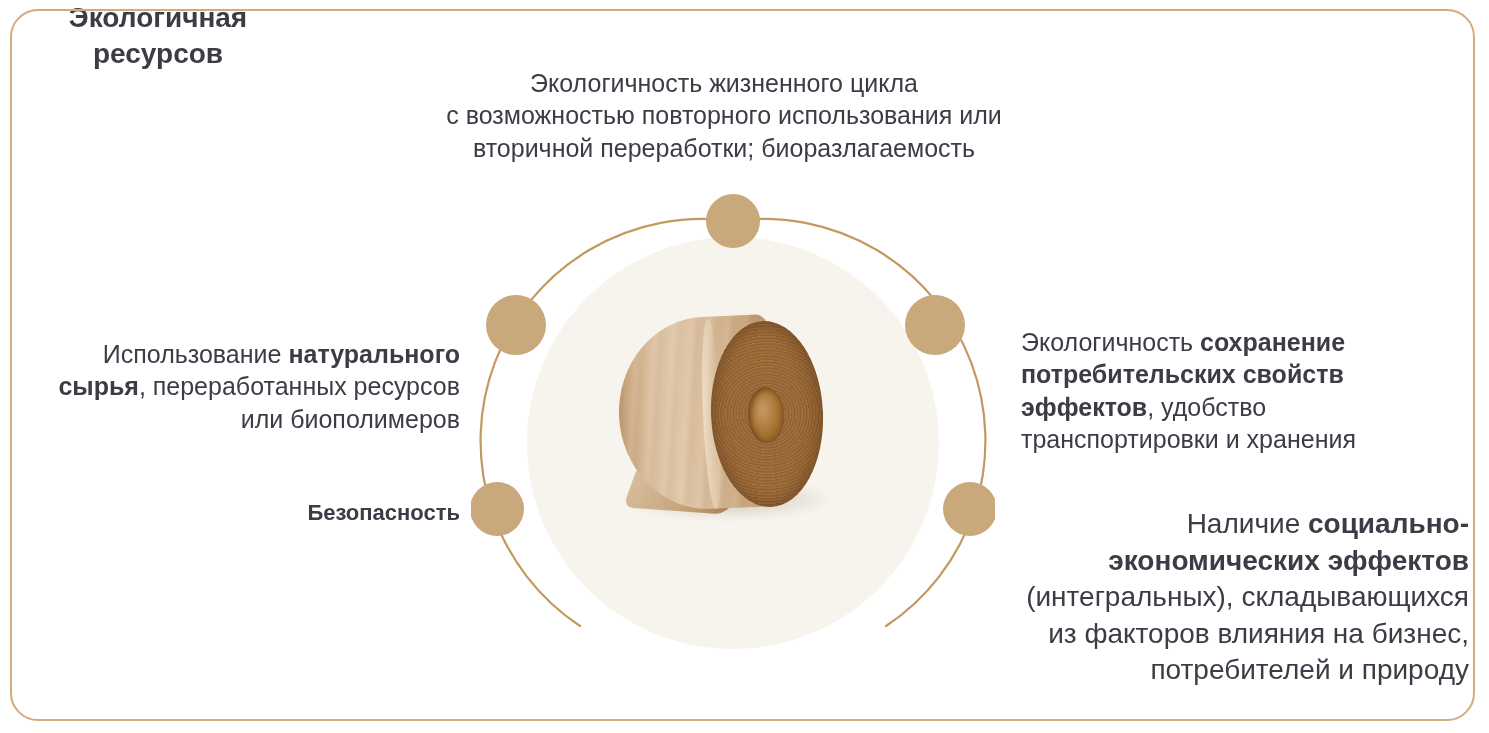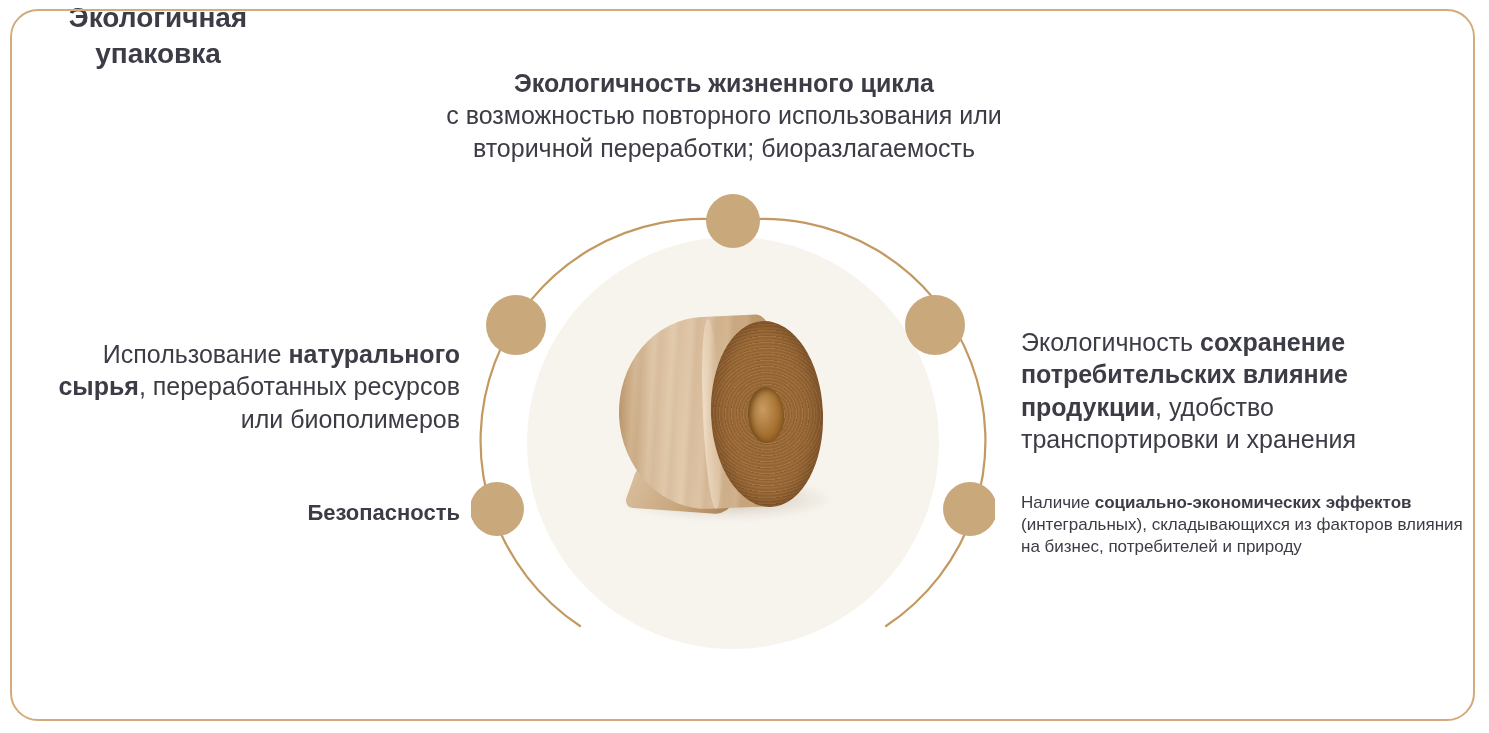--- a/index.html
+++ b/index.html
@@ -156,21 +156,21 @@
   }
   .txt b { font-weight: 700; }
 
   .t-top {
     left: 434px;
     top: 34px;
     width: 580px;
     text-align: center;
     font-size: 25px;
   }
-  .t-top .hd { font-weight: 700; display: block; }
+  .t-top .hd { font-weight: 400; display: block; }
 
   .t-left-1 {
     left: 20px;
     top: 305px;
     width: 440px;
     text-align: right;
     font-size: 25px;
   }
   .t-left-2 {
     left: 20px;
@@ -185,22 +185,22 @@
     left: 1021px;
     top: 293px;
     width: 448px;
     text-align: left;
     font-size: 25px;
   }
   .t-right-2 {
     left: 1021px;
     top: 470px;
     width: 448px;
-    text-align: left;
-    font-size: 17px;
+    text-align: right;
+    font-size: 28px;
   }
 
   .t-center {
     left: 583px;
     top: 541px;
     width: 300px;
     text-align: center;
     font-size: 28px;
     font-weight: 700;
     line-height: 1.28;
@@ -221,21 +221,21 @@
 
   <div class="txt t-left-1">
     <span>Использование </span><b>натурального сырья</b><span>, переработанных ресурсов или биополимеров</span>
   </div>
 
   <div class="txt t-left-2">
     <span class="hd">Безопасность</span>
   </div>
 
   <div class="txt t-right-1">
-    <span>Экологичность </span><b>сохранение потребительских влияние продукции</b><span>, удобство транспортировки и хранения</span>
+    <span>Экологичность </span><b>сохранение потребительских свойств эффектов</b><span>, удобство транспортировки и хранения</span>
   </div>
 
   <div class="txt t-right-2">
     <span>Наличие </span><b>социально-экономических эффектов</b><span> (интегральных), складывающихся из факторов влияния на бизнес, потребителей и природу</span>
   </div>
 
   <div class="diagram">
     <svg width="524" height="524" viewBox="0 0 524 524" xmlns="http://www.w3.org/2000/svg">
 
       <circle cx="262" cy="262" r="206" fill="#f7f4ee"></circle>
@@ -260,16 +260,16 @@
       <div class="roll-grain"></div>
     </div>
     <div class="roll-edge-hi"></div>
     <div class="roll-end">
       <div class="roll-core"></div>
     </div>
   </div>
 
   <div class="t-center">
     <div>Экологичная</div>
-    <div>упаковка</div>
+    <div>ресурсов</div>
   </div>
 
 </div>
 
 </body></html>

